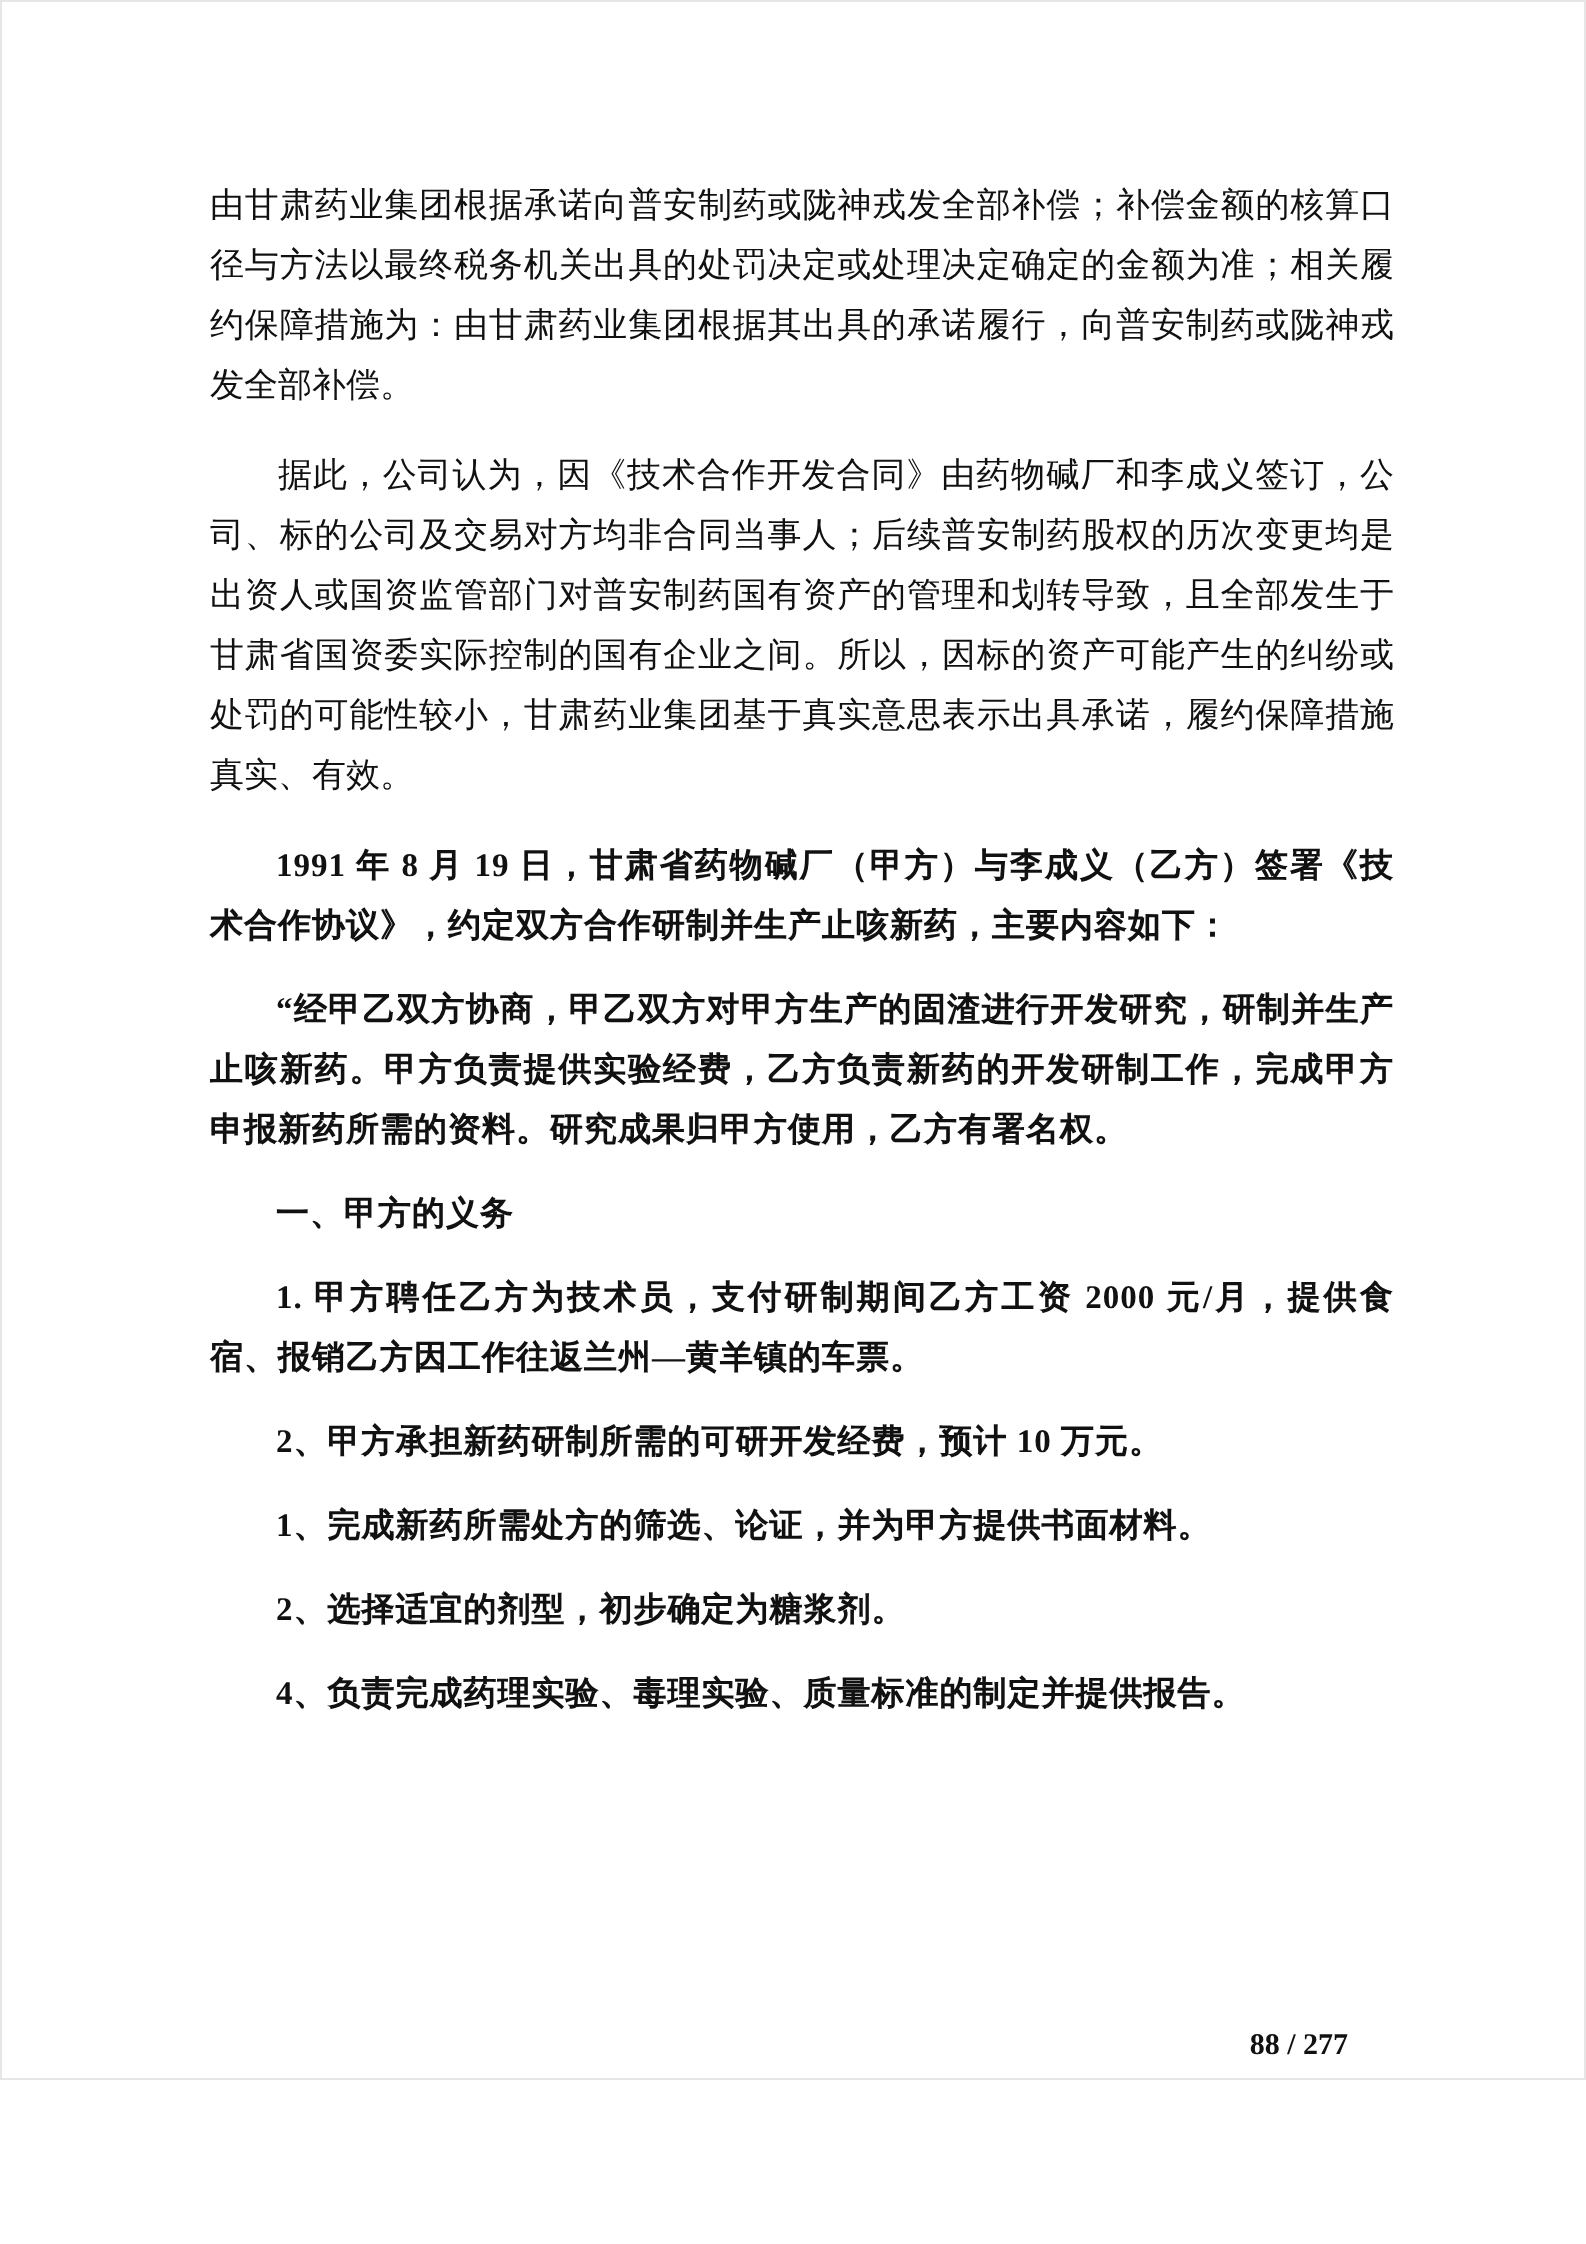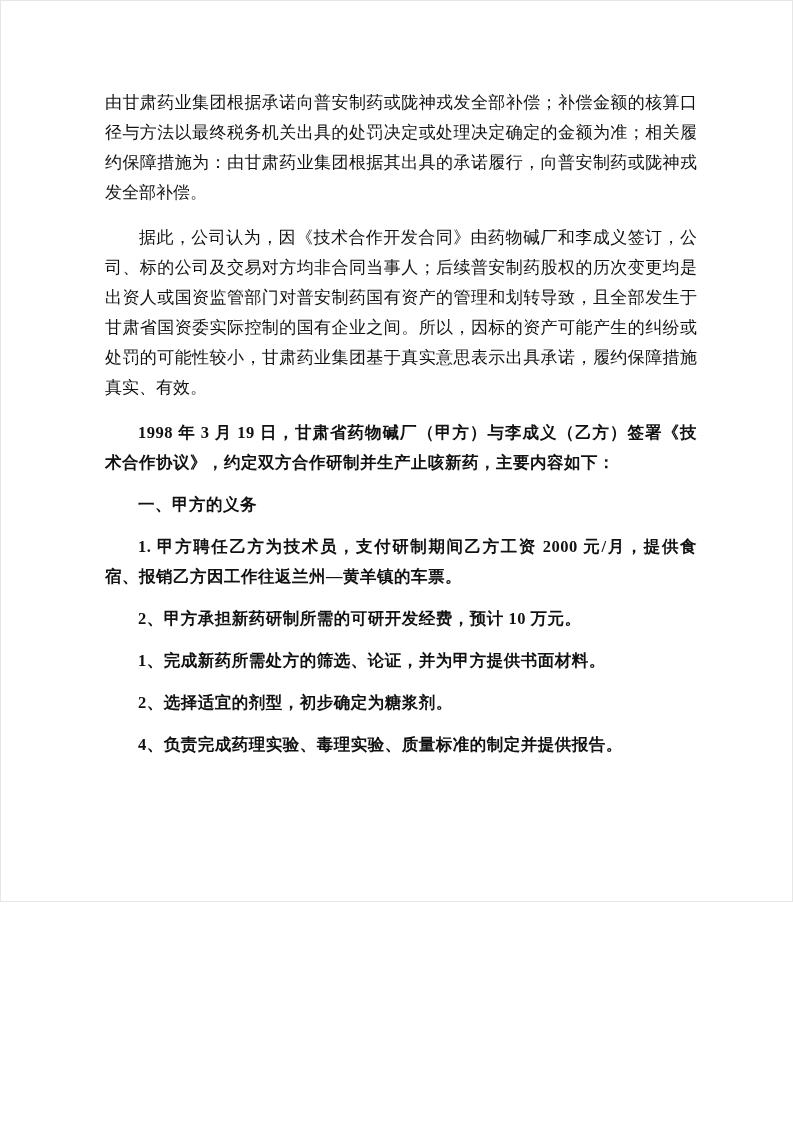--- a/index.html
+++ b/index.html
@@ -3,21 +3,21 @@
 <meta charset="utf-8">
 <style>
   html, body {
     margin: 0;
     padding: 0;
     background: #ffffff;
   }
   .page {
     position: relative;
     width: 793px;
-    height: 902px;
+    height: 1040px;
     background: #ffffff;
     box-sizing: border-box;
     border: 1px solid #e6e6e6;
     overflow: hidden;
     color: #111111;
   }
   .content {
     position: absolute;
     left: 104px;
     top: 87px;
@@ -58,21 +58,22 @@
     margin-left: 48px;
   }
 </style>
 </head>
 <body>
 
 <div class="page">
   <div class="content">
     <p class="song">由甘肃药业集团根据承诺向普安制药或陇神戎发全部补偿；补偿金额的核算口径与方法以最终税务机关出具的处罚决定或处理决定确定的金额为准；相关履约保障措施为：由甘肃药业集团根据其出具的承诺履行，向普安制药或陇神戎发全部补偿。</p>
     <p class="song indent">据此，公司认为，因《技术合作开发合同》由药物碱厂和李成义签订，公司、标的公司及交易对方均非合同当事人；后续普安制药股权的历次变更均是出资人或国资监管部门对普安制药国有资产的管理和划转导致，且全部发生于甘肃省国资委实际控制的国有企业之间。所以，因标的资产可能产生的纠纷或处罚的可能性较小，甘肃药业集团基于真实意思表示出具承诺，履约保障措施真实、有效。</p>
-    <p class="kai indent">1998 年 3 月 19 日，甘肃省药物碱厂（甲方）与李成义（乙方）签署《技术合作协议》，约定双方合作研制并生产止咳新药，主要内容如下：</p>
+    <p class="kai indent">1991 年 8 月 19 日，甘肃省药物碱厂（甲方）与李成义（乙方）签署《技术合作协议》，约定双方合作研制并生产止咳新药，主要内容如下：</p>
+    <p class="kai indent">“经甲乙双方协商，甲乙双方对甲方生产的固渣进行开发研究，研制并生产止咳新药。甲方负责提供实验经费，乙方负责新药的开发研制工作，完成甲方申报新药所需的资料。研究成果归甲方使用，乙方有署名权。</p>
     <p class="kai indent">一、甲方的义务</p>
     <p class="kai indent">1. 甲方聘任乙方为技术员，支付研制期间乙方工资 2000 元/月，提供食宿、报销乙方因工作往返兰州—黄羊镇的车票。</p>
     <p class="kai indent">2、甲方承担新药研制所需的可研开发经费，预计 10 万元。</p>
     <p class="kai indent">1、完成新药所需处方的筛选、论证，并为甲方提供书面材料。</p>
     <p class="kai indent">2、选择适宜的剂型，初步确定为糖浆剂。</p>
     <p class="kai indent">4、负责完成药理实验、毒理实验、质量标准的制定并提供报告。</p>
   </div>
   <div class="footer">88 / 277</div>
 </div>
 

